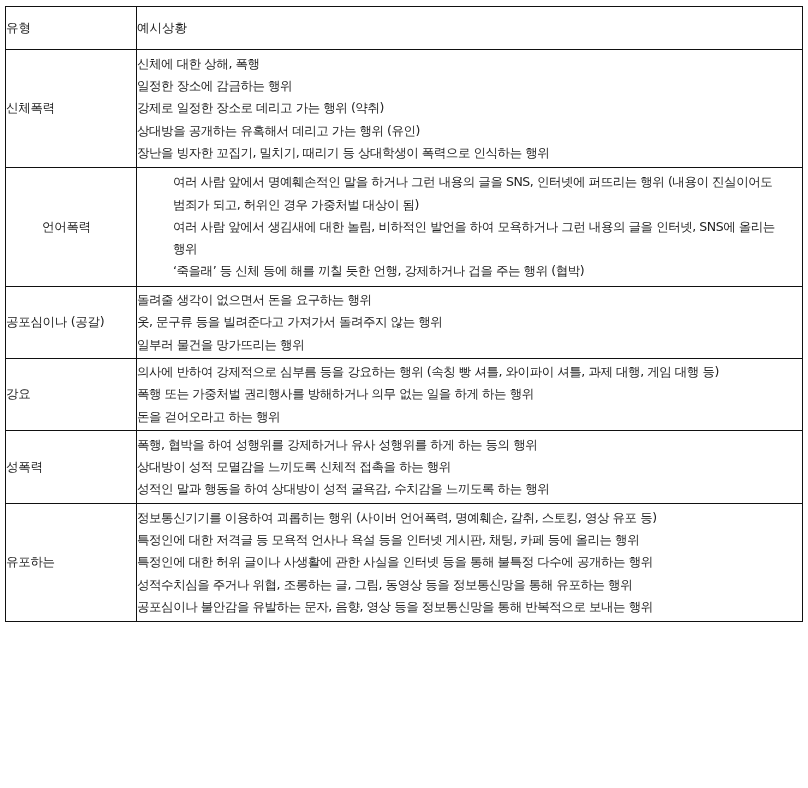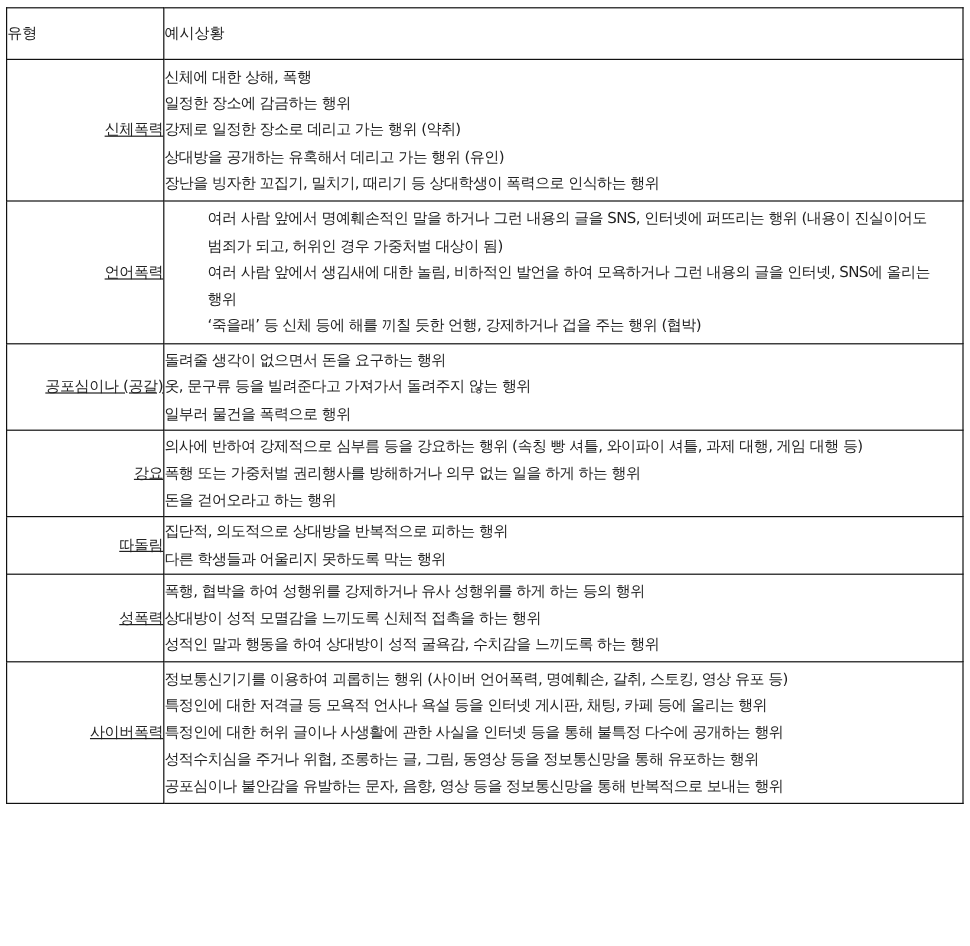--- a/index.html
+++ b/index.html
@@ -32,23 +32,22 @@
       font-weight: normal;
     }
     col.c-type { width: 131px; }
     col.c-examples { width: 666px; }
     thead th {
       height: 42px;
       text-align: left;
     }
     td.type-cell {
       padding-left: 8px;
-      text-align: right;
+      text-align: left;
       letter-spacing: -0.3px;
-      text-decoration: underline;
     }
     td.examples-cell {
       padding: 8px 12px 8px 9px;
     }
     .example-line {
       line-height: 22.2px;
       letter-spacing: -0.45px;
       white-space: normal;
       word-break: keep-all;
     }
@@ -91,48 +90,41 @@
         <div class="example-line">여러 사람 앞에서 명예훼손적인 말을 하거나 그런 내용의 글을 SNS, 인터넷에 퍼뜨리는 행위 (내용이 진실이어도 범죄가 되고, 허위인 경우 가중처벌 대상이 됨)</div>
         <div class="example-line">여러 사람 앞에서 생김새에 대한 놀림, 비하적인 발언을 하여 모욕하거나 그런 내용의 글을 인터넷, SNS에 올리는 행위</div>
         <div class="example-line">‘죽을래’ 등 신체 등에 해를 끼칠 듯한 언행, 강제하거나 겁을 주는 행위 (협박)</div>
       </td>
     </tr>
     <tr class="r3">
       <td class="type-cell">공포심이나 (공갈)</td>
       <td class="examples-cell">
         <div class="example-line">돌려줄 생각이 없으면서 돈을 요구하는 행위</div>
         <div class="example-line">옷, 문구류 등을 빌려준다고 가져가서 돌려주지 않는 행위</div>
-        <div class="example-line">일부러 물건을 폭력으로 행위</div>
+        <div class="example-line">일부러 물건을 망가뜨리는 행위</div>
       </td>
     </tr>
     <tr class="r4">
       <td class="type-cell">강요</td>
       <td class="examples-cell">
         <div class="example-line">의사에 반하여 강제적으로 심부름 등을 강요하는 행위 (속칭 빵 셔틀, 와이파이 셔틀, 과제 대행, 게임 대행 등)</div>
         <div class="example-line">폭행 또는 가중처벌 권리행사를 방해하거나 의무 없는 일을 하게 하는 행위</div>
         <div class="example-line">돈을 걷어오라고 하는 행위</div>
-      </td>
-    </tr>
-    <tr class="r5">
-      <td class="type-cell">따돌림</td>
-      <td class="examples-cell">
-        <div class="example-line">집단적, 의도적으로 상대방을 반복적으로 피하는 행위</div>
-        <div class="example-line">다른 학생들과 어울리지 못하도록 막는 행위</div>
       </td>
     </tr>
     <tr class="r6">
       <td class="type-cell">성폭력</td>
       <td class="examples-cell">
         <div class="example-line">폭행, 협박을 하여 성행위를 강제하거나 유사 성행위를 하게 하는 등의 행위</div>
         <div class="example-line">상대방이 성적 모멸감을 느끼도록 신체적 접촉을 하는 행위</div>
         <div class="example-line">성적인 말과 행동을 하여 상대방이 성적 굴욕감, 수치감을 느끼도록 하는 행위</div>
       </td>
     </tr>
     <tr class="r7">
-      <td class="type-cell">사이버폭력</td>
+      <td class="type-cell">유포하는</td>
       <td class="examples-cell">
         <div class="example-line">정보통신기기를 이용하여 괴롭히는 행위 (사이버 언어폭력, 명예훼손, 갈취, 스토킹, 영상 유포 등)</div>
         <div class="example-line">특정인에 대한 저격글 등 모욕적 언사나 욕설 등을 인터넷 게시판, 채팅, 카페 등에 올리는 행위</div>
         <div class="example-line">특정인에 대한 허위 글이나 사생활에 관한 사실을 인터넷 등을 통해 불특정 다수에 공개하는 행위</div>
         <div class="example-line">성적수치심을 주거나 위협, 조롱하는 글, 그림, 동영상 등을 정보통신망을 통해 유포하는 행위</div>
         <div class="example-line">공포심이나 불안감을 유발하는 문자, 음향, 영상 등을 정보통신망을 통해 반복적으로 보내는 행위</div>
       </td>
     </tr>
   </tbody>
 </table>

